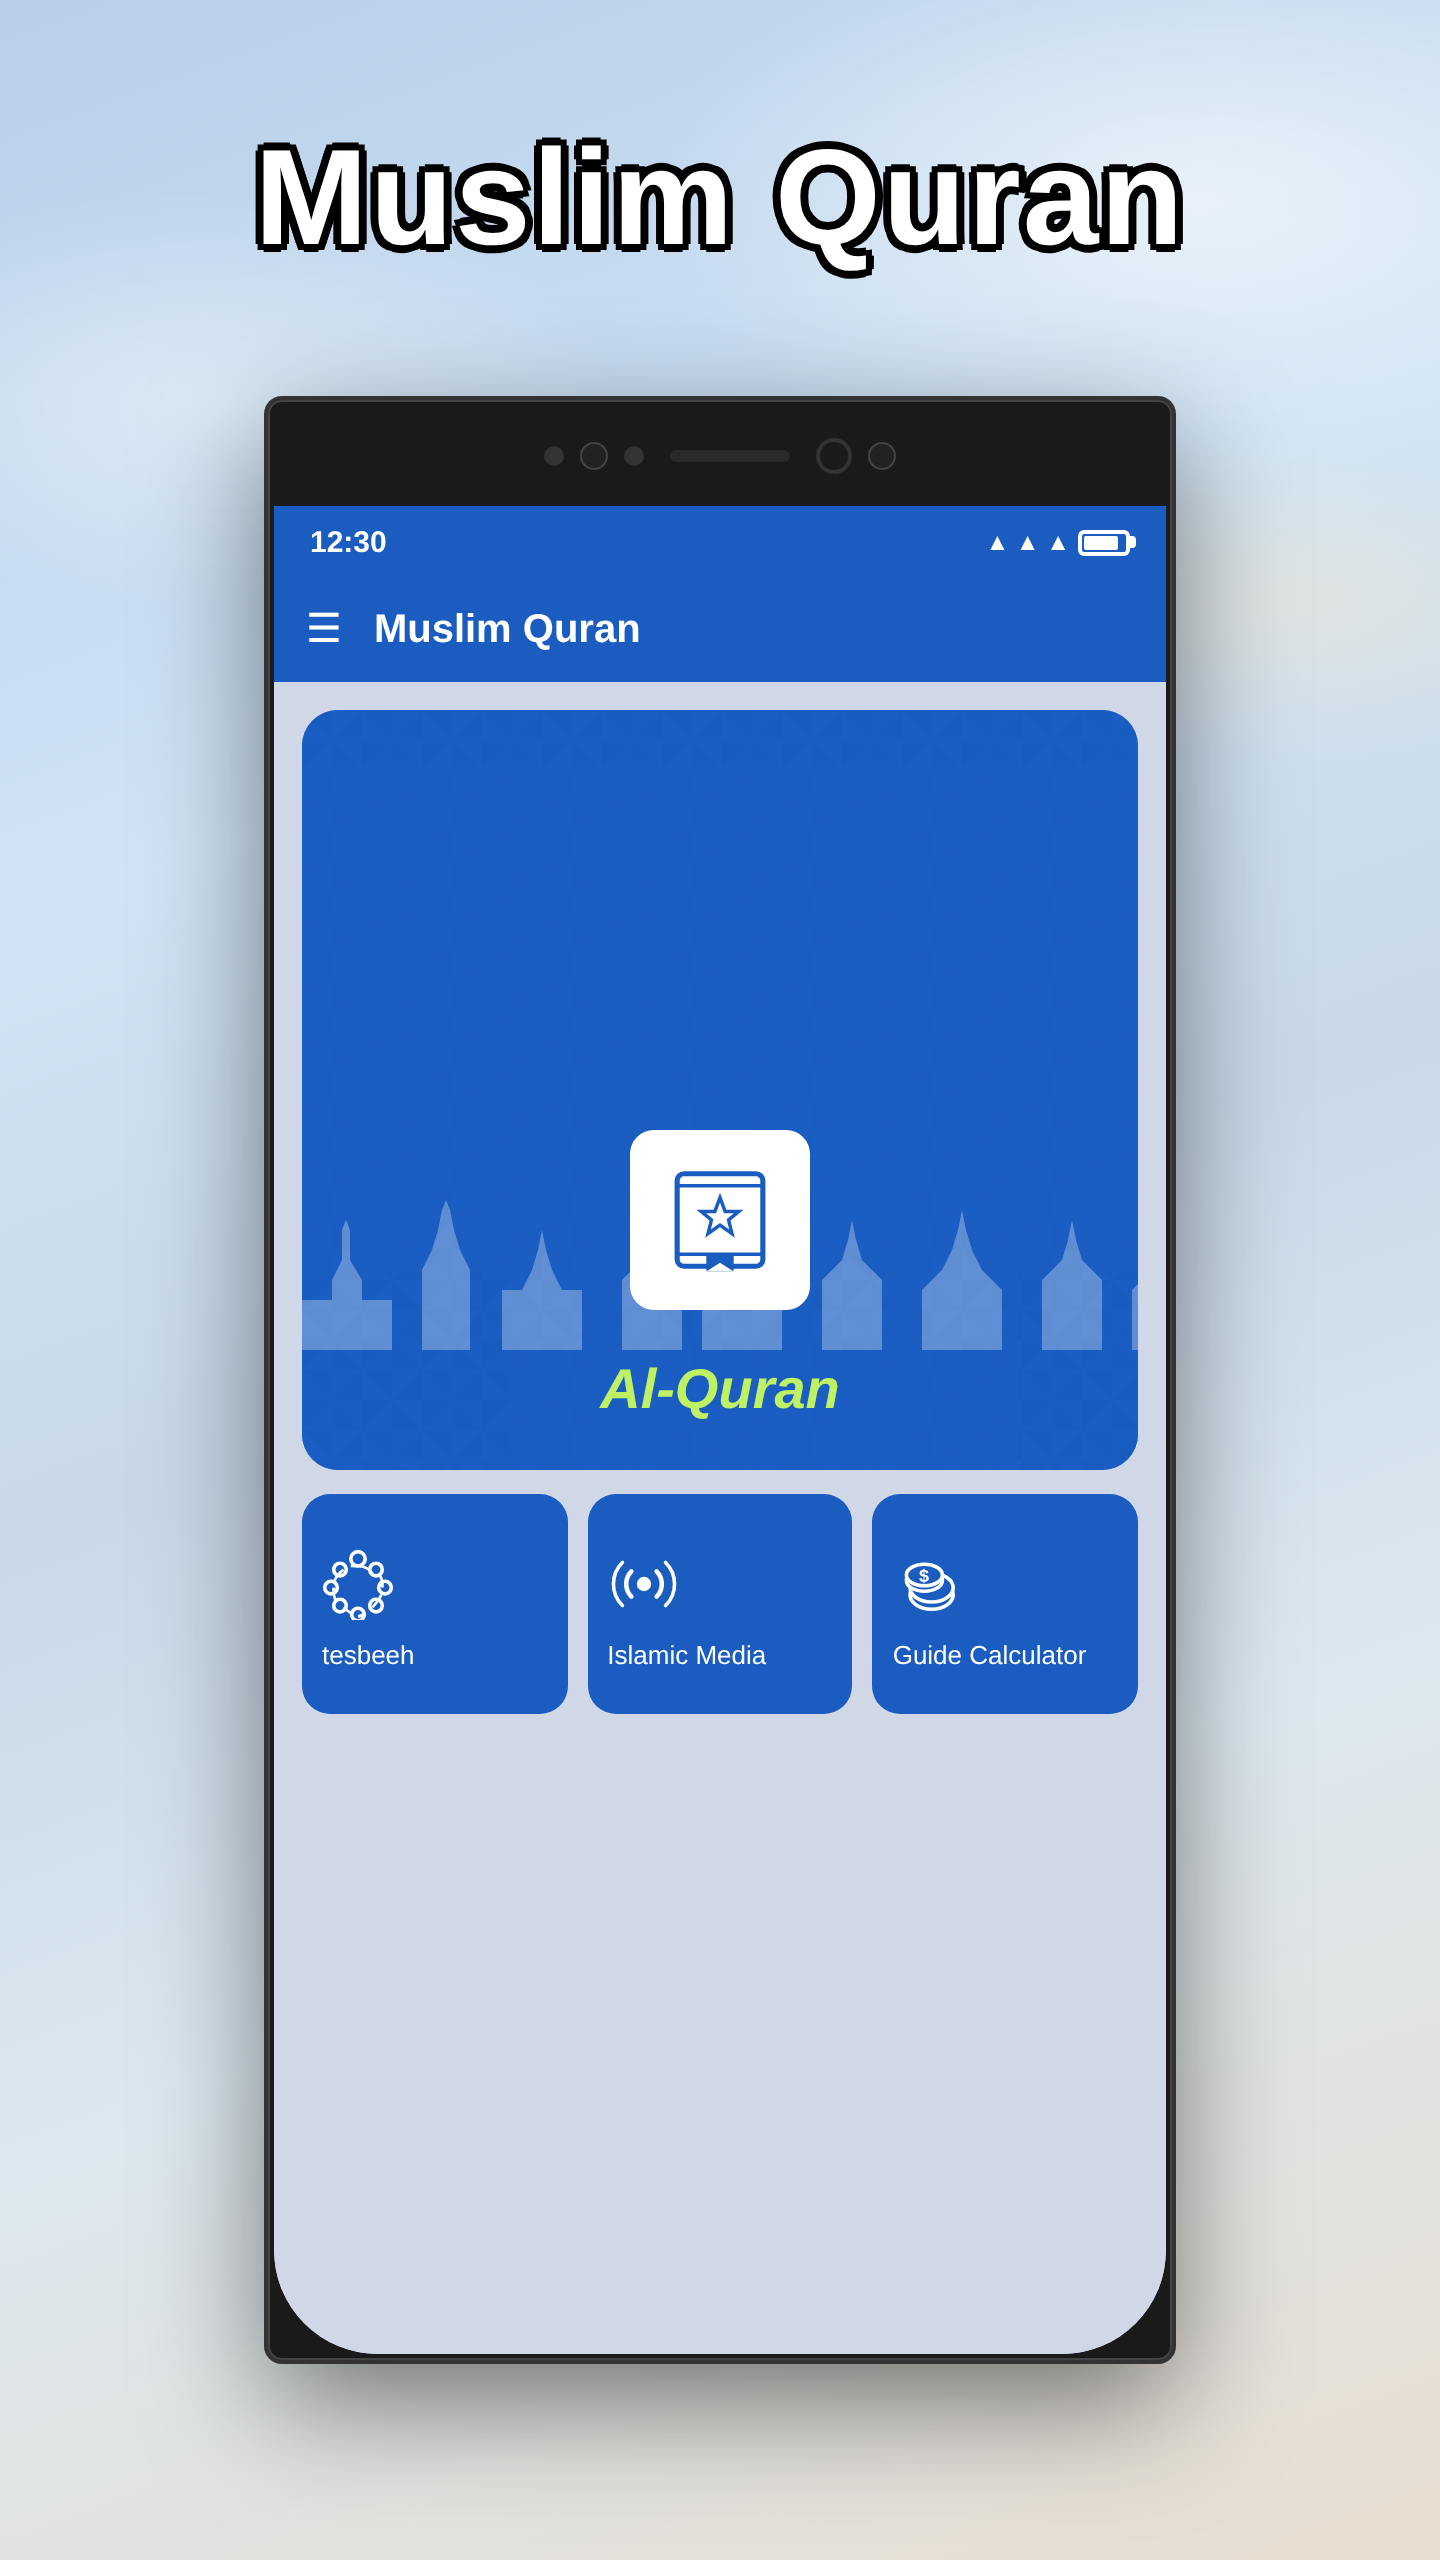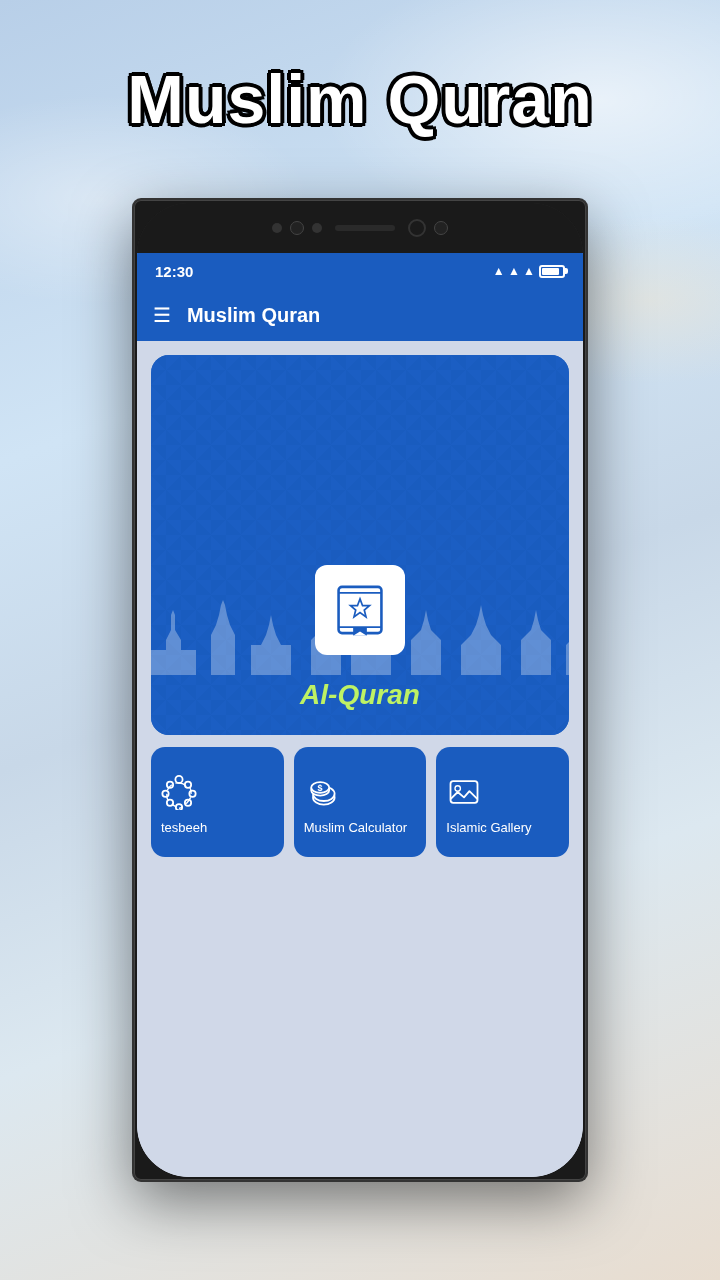--- a/index.html
+++ b/index.html
@@ -412,44 +412,46 @@
               <path d="M24,36 Q22,38 20,38" fill="none" stroke="white" stroke-width="1.5"></path>
               <path d="M16,36 Q14,35 12,33" fill="none" stroke="white" stroke-width="1.5"></path>
               <path d="M8,30 Q6,26 6.5,22" fill="none" stroke="white" stroke-width="1.5"></path>
               <path d="M7,18 Q9,14 12,12" fill="none" stroke="white" stroke-width="1.5"></path>
               <path d="M16,10 Q18,10 20,10" fill="none" stroke="white" stroke-width="1.5"></path>
             </svg>
             <span class="menu-item-label">tesbeeh</span>
           </div>
 
 
-
-
           <div class="menu-item">
             <svg class="icon-svg" viewBox="0 0 40 40" xmlns="http://www.w3.org/2000/svg">
+              <circle cx="20" cy="20" r="4" fill="white"></circle>
+              <path d="M13,13 A9.9,9.9 0 0 0 13,27" fill="none" stroke="white" stroke-width="2.5" stroke-linecap="round"></path>
+              <path d="M27,13 A9.9,9.9 0 0 1 27,27" fill="none" stroke="white" stroke-width="2.5" stroke-linecap="round"></path>
+              <path d="M8,8 A16.97,16.97 0 0 0 8,32" fill="none" stroke="white" stroke-width="2" stroke-linecap="round"></path>
+              <path d="M32,8 A16.97,16.97 0 0 1 32,32" fill="none" stroke="white" stroke-width="2" stroke-linecap="round"></path>
+            </svg>
+            <span class="menu-item-label">Islamic Media</span>
+          </div>
+
+
+          <div class="menu-item">
+            <svg class="icon-svg" viewBox="0 0 40 40" xmlns="http://www.w3.org/2000/svg">
 
               <ellipse cx="22" cy="26" rx="12" ry="8" fill="none" stroke="white" stroke-width="2"></ellipse>
               <ellipse cx="22" cy="22" rx="12" ry="8" fill="#1a5cbf" stroke="white" stroke-width="2"></ellipse>
 
               <ellipse cx="18" cy="18" rx="10" ry="6" fill="#1a5cbf" stroke="white" stroke-width="2"></ellipse>
               <ellipse cx="18" cy="15" rx="10" ry="6" fill="#1a5cbf" stroke="white" stroke-width="2"></ellipse>
 
               <text x="15" y="19" fill="white" font-size="10" font-weight="bold">$</text>
             </svg>
-            <span class="menu-item-label">Muslim Calculator</span>
+            <span class="menu-item-label">Guide Calculator</span>
           </div>
 
-          <div class="menu-item">
-            <svg class="icon-svg" viewBox="0 0 40 40" xmlns="http://www.w3.org/2000/svg">
-              <rect x="5" y="8" width="30" height="24" rx="3" fill="none" stroke="white" stroke-width="2"></rect>
-              <circle cx="13" cy="16" r="3" fill="none" stroke="white" stroke-width="1.5"></circle>
-              <path d="M5,28 L13,20 L20,26 L26,19 L35,28" fill="none" stroke="white" stroke-width="2" stroke-linejoin="round"></path>
-            </svg>
-            <span class="menu-item-label">Islamic Gallery</span>
-          </div>
 
         </div>
 
       </div>
 
     </div>
 
   </div>
 </div>
 

